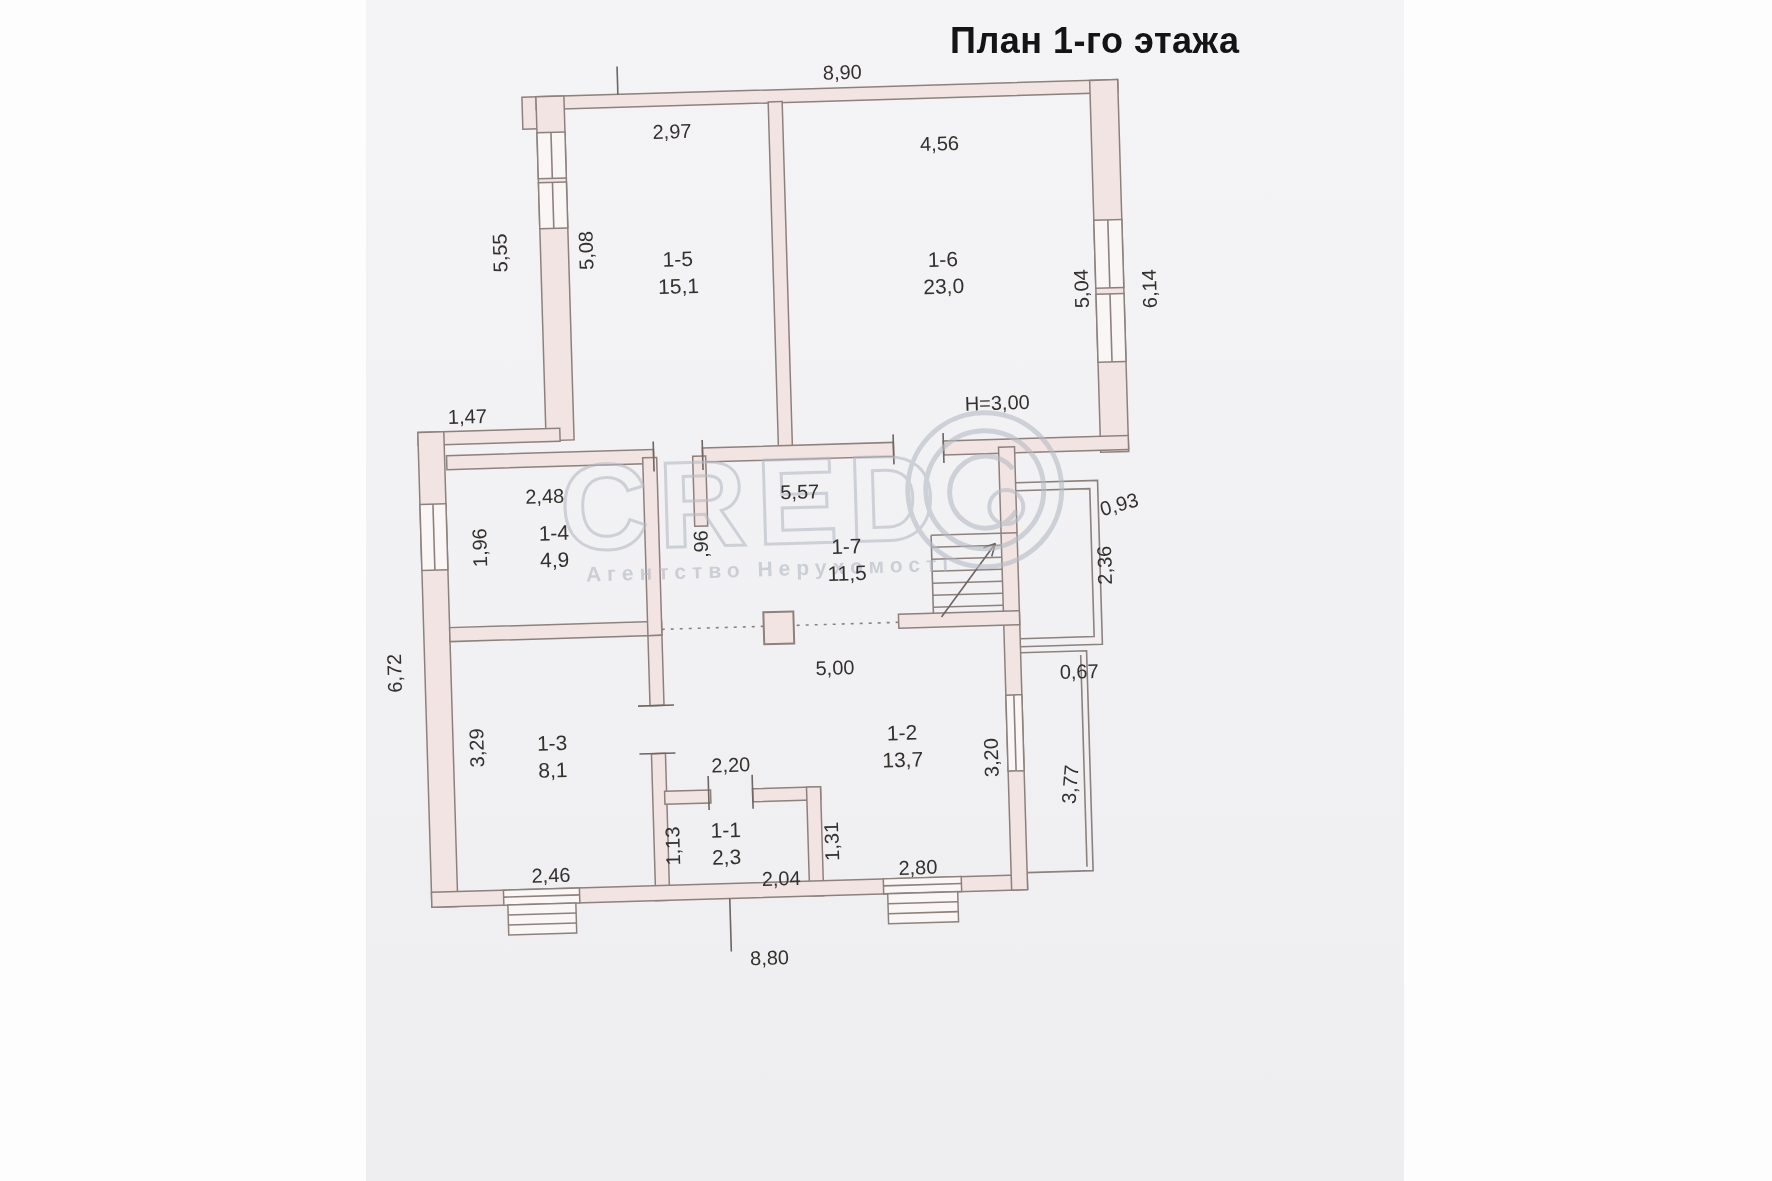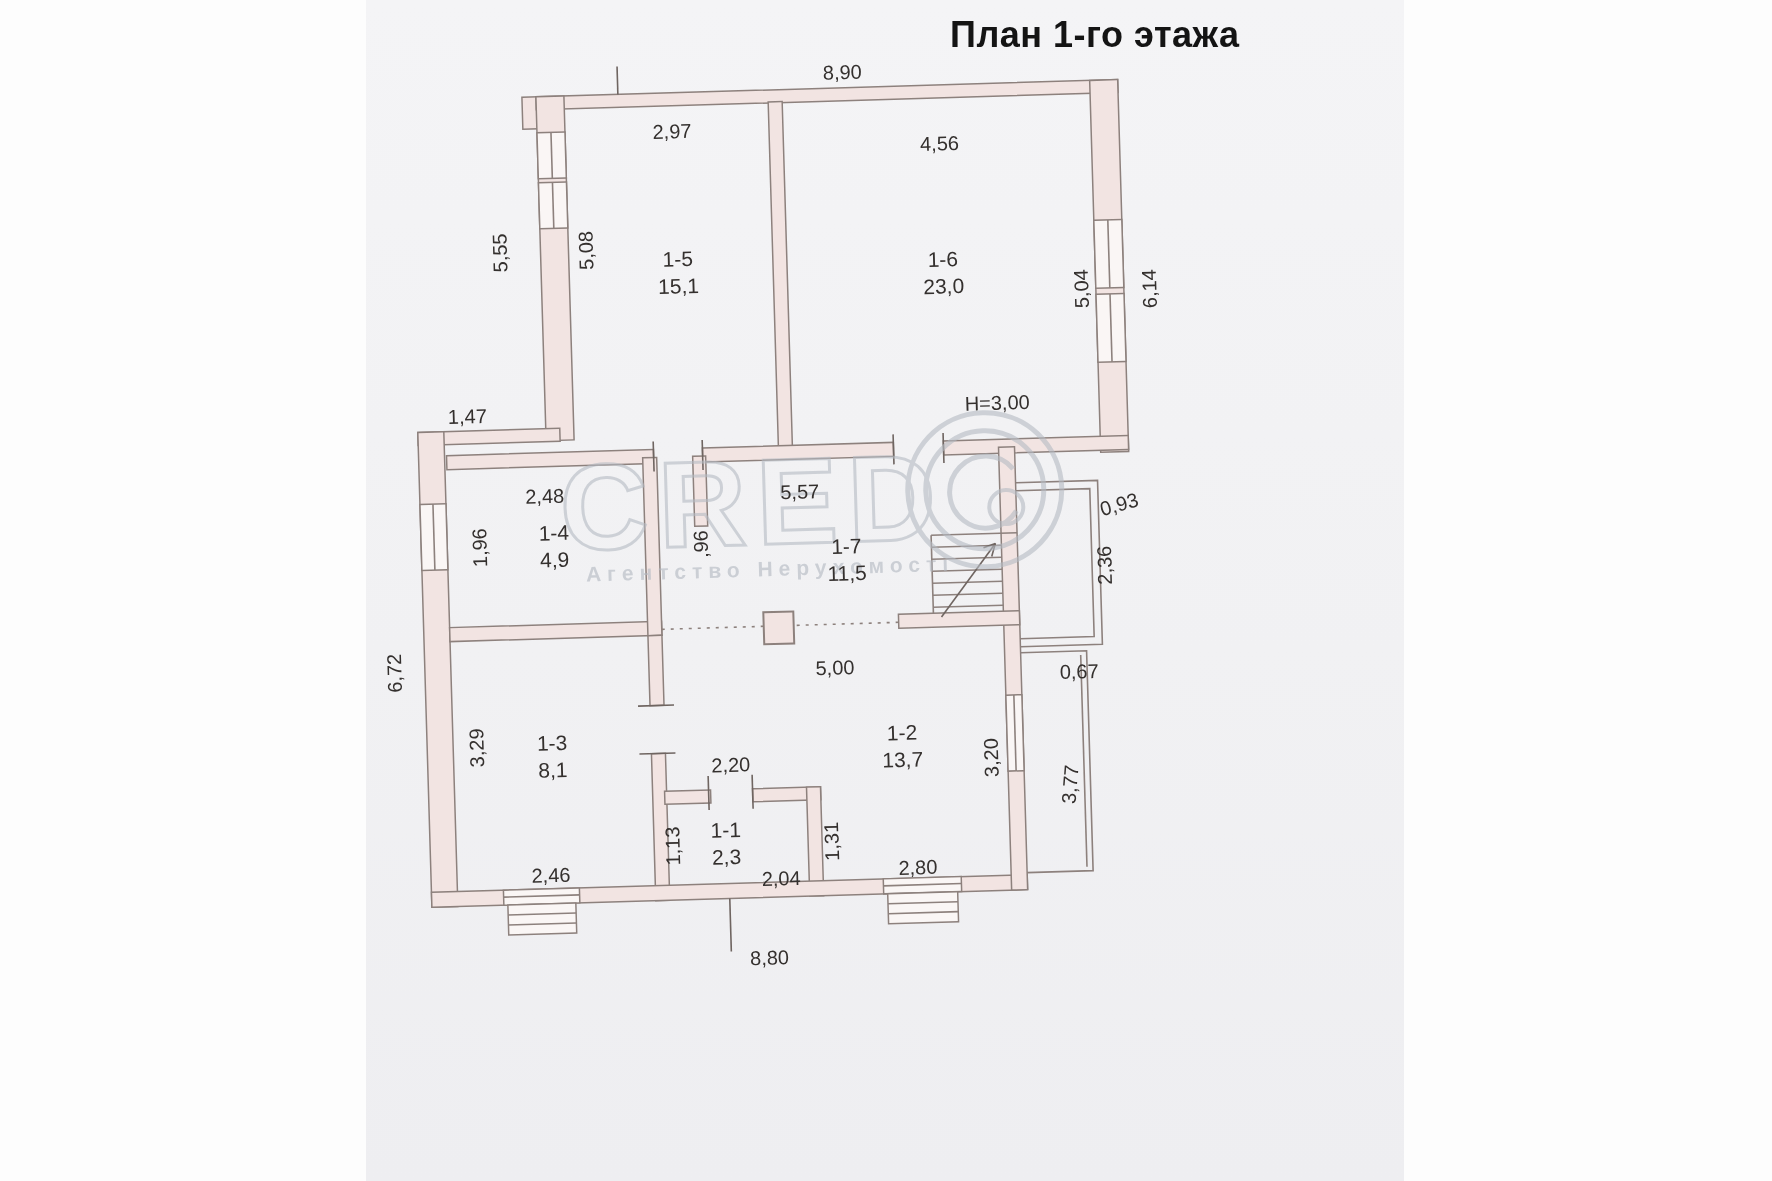--- a/index.html
+++ b/index.html
@@ -1,20 +1,20 @@
 <!DOCTYPE html>
 <html><head>
 <meta charset="utf-8">
 <style>
   html,body{margin:0;padding:0;background:#ffffff;}
   .canvas{position:relative;width:1772px;height:1181px;overflow:hidden;
           background:#fdfdfd;font-family:"Liberation Sans",sans-serif;}
   .page{position:absolute;left:366px;top:0;width:1038px;height:1181px;
         background:linear-gradient(180deg,#f4f4f6 0%,#f1f1f3 55%,#eeeef1 100%);}
-  .title{position:absolute;left:950px;top:14px;margin:0;font-size:36px;font-weight:700;
+  .title{position:absolute;left:950px;top:20px;margin:0;font-size:36px;font-weight:700;
          color:#141414;letter-spacing:.5px;white-space:nowrap;}
   .plan{position:absolute;left:0;top:0;width:1772px;height:1181px;
         transform:rotate(-1.7deg);transform-origin:840px 500px;}
   .plan svg{position:absolute;left:0;top:0;}
   .labels{position:absolute;left:0;top:0;width:1772px;height:1181px;pointer-events:none;}
   .dim{position:absolute;font-size:20px;color:#34302e;white-space:nowrap;}
   .room{position:absolute;text-align:center;transform:translate(-50%,-50%);
         color:#34302e;line-height:1.3;white-space:nowrap;}
   .room .rid{display:block;font-size:21px;}
   .room .rarea{display:block;font-size:21px;}

